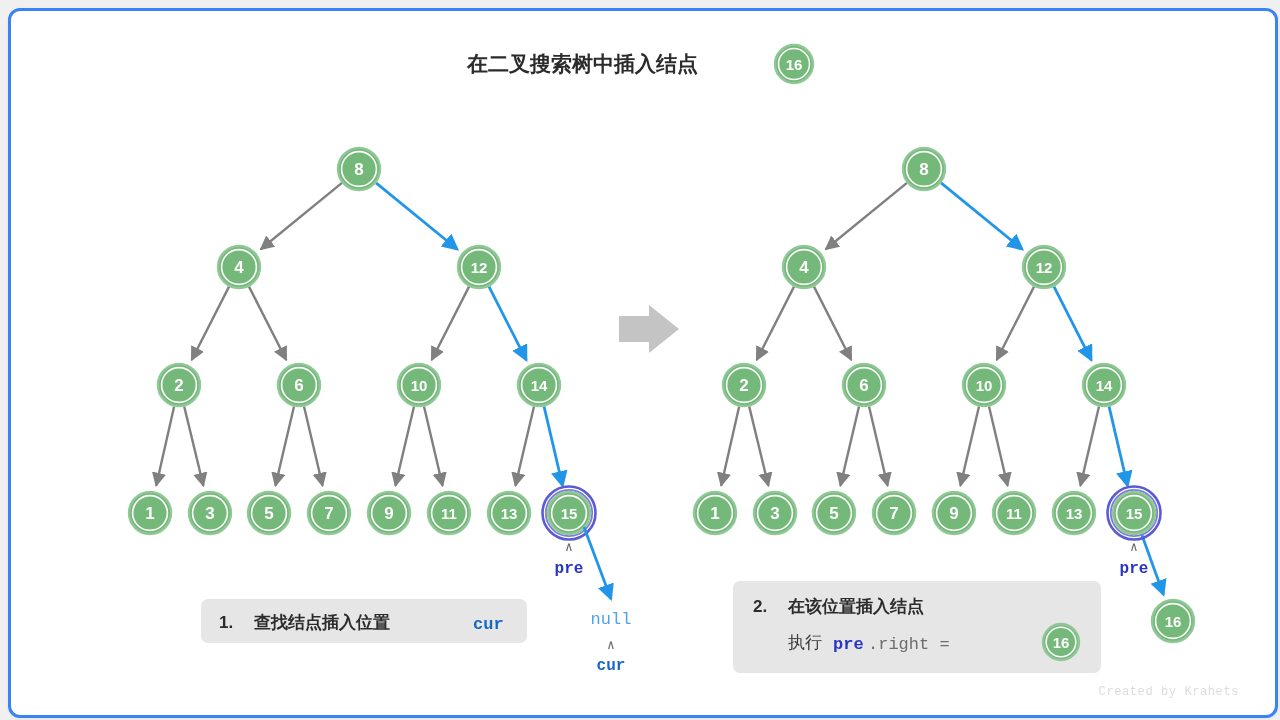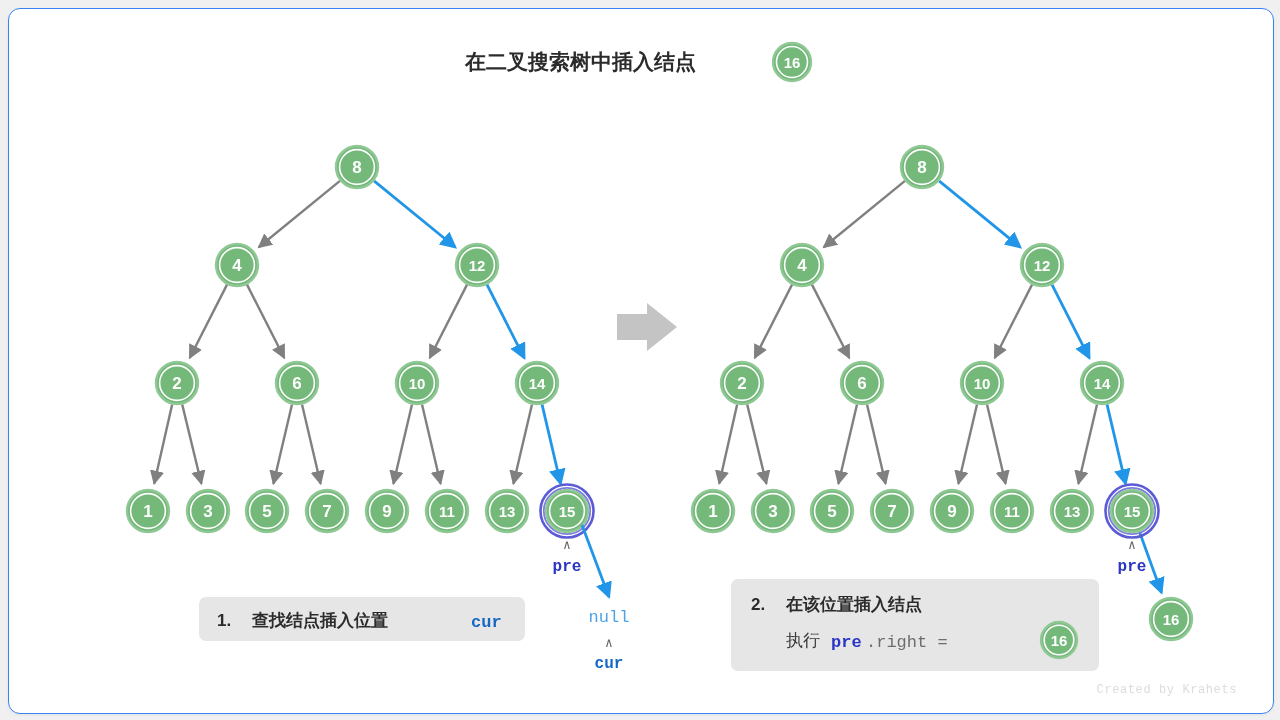--- a/index.html
+++ b/index.html
@@ -7,21 +7,21 @@
     width: 1280px; height: 720px;
     background: #f0f0f0;
     font-family: "Liberation Sans", sans-serif;
     overflow: hidden;
   }
   #card {
     position: absolute;
     left: 8px; top: 8px;
     width: 1264px; height: 704px;
     background: #ffffff;
-    border: 1px solid #3b82f6;
+    border: 3px solid #3b82f6;
     border-radius: 12px;
     box-shadow: 0 1px 3px rgba(0,0,0,0.06);
     overflow: hidden;
   }
   svg#scene { position: absolute; left: 0; top: 0; width: 1264px; height: 704px; }
 
   .title-text {
     font-family: "Liberation Sans", sans-serif;
     font-weight: bold;
     font-size: 21px;

